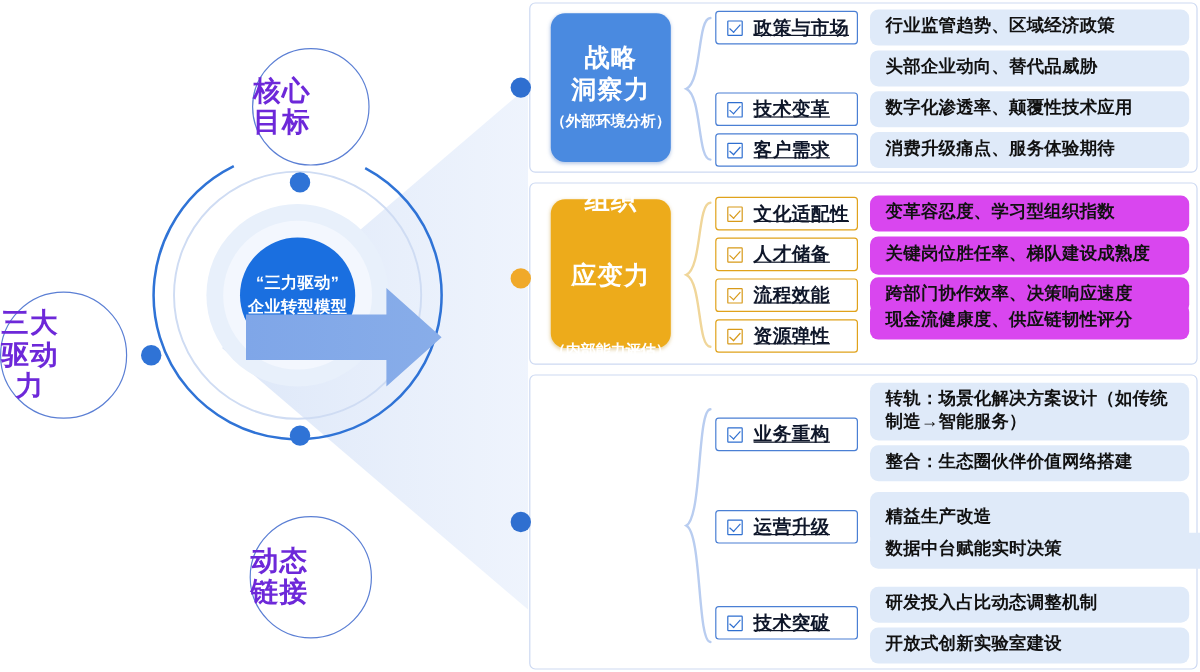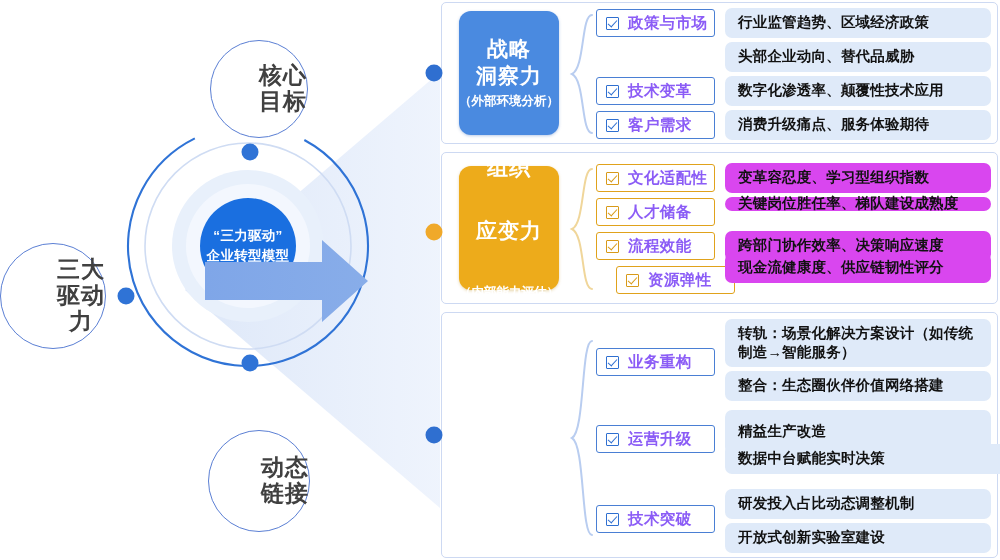--- a/index.html
+++ b/index.html
@@ -12,23 +12,23 @@
   }
   #stage{position:relative;width:1000px;height:560px;}
 
   
   #hub{position:absolute;left:0;top:0;width:440px;height:560px;}
   .hub-svg{position:absolute;left:0;top:0;}
 
   .outer-circle{
     position:absolute;border-radius:50%;
     background:#ffffff;
-    display:flex;align-items:center;justify-content:flex-end;
+    display:flex;align-items:center;justify-content:flex-start;
     text-align:center;
-    font-weight:bold;color:#404040;
+    font-weight:bold;color:#6d28d9;
     line-height:1.12;
     letter-spacing:1px;
   }
   #circle-core{left:210px;top:40px;width:96px;height:96px;border:1.6px solid #5b7fd4;font-size:23px;}
   #circle-drivers{left:0px;top:243px;width:104px;height:104px;border:1.6px solid #5b7fd4;font-size:23px;}
   #circle-dynamic{left:208px;top:430px;width:100px;height:100px;border:1.6px solid #5b7fd4;font-size:23px;}
 
   #center-label{
     position:absolute;left:196px;top:214px;width:104px;height:64px;
     display:flex;flex-direction:column;align-items:center;justify-content:center;
@@ -90,21 +90,21 @@
   }
   .cbx.orange .tick{border-color:#d89a19;}
   .cbx .tick::after{
     content:"";position:absolute;
     left:3.4px;top:0.6px;width:4px;height:8px;
     border:solid #2f6fd0;border-width:0 1.7px 1.7px 0;
     transform:rotate(42deg);
   }
   .cbx.orange .tick::after{border-color:#d89a19;}
   .cbx .cbx-label{
-    margin-left:9px;font-size:15.5px;font-weight:bold;color:#8b5cf6;letter-spacing:.4px;
+    margin-left:9px;font-size:15.5px;font-weight:bold;color:#0f172a;letter-spacing:.4px;text-decoration:underline;
   }
 
   
   .pill{
     position:absolute;
     background:#dfeaf9;
     border-radius:7px;
     box-sizing:border-box;
     display:flex;align-items:center;
     padding:0 13px;
@@ -245,33 +245,33 @@
         <span class="cbx-label">文化适配性</span>
       </div>
       <div class="pill orange" style="left:283px;top:10px;width:266px;height:30px;">
         <span>变革容忍度、学习型组织指数</span>
       </div>
 
       <div class="cbx orange" style="left:154px;top:45px;width:119px;height:28px;">
         <span class="tick"></span>
         <span class="cbx-label">人才储备</span>
       </div>
-      <div class="pill orange" style="left:283px;top:44px;width:266px;height:14px;">
+      <div class="pill orange" style="left:283px;top:44px;width:266px;height:32px;">
         <span>关键岗位胜任率、梯队建设成熟度</span>
       </div>
 
       <div class="cbx orange" style="left:154px;top:79px;width:119px;height:28px;">
         <span class="tick"></span>
         <span class="cbx-label">流程效能</span>
       </div>
       <div class="pill orange" style="left:283px;top:78px;width:266px;height:30px;">
         <span>跨部门协作效率、决策响应速度</span>
       </div>
 
-      <div class="cbx orange" style="left:154px;top:113px;width:119px;height:28px;margin-left:20px;">
+      <div class="cbx orange" style="left:154px;top:113px;width:119px;height:28px;">
         <span class="tick"></span>
         <span class="cbx-label">资源弹性</span>
       </div>
       <div class="pill orange" style="left:283px;top:100px;width:266px;height:30px;">
         <span>现金流健康度、供应链韧性评分</span>
       </div>
 
     </div>
   </div>
 

